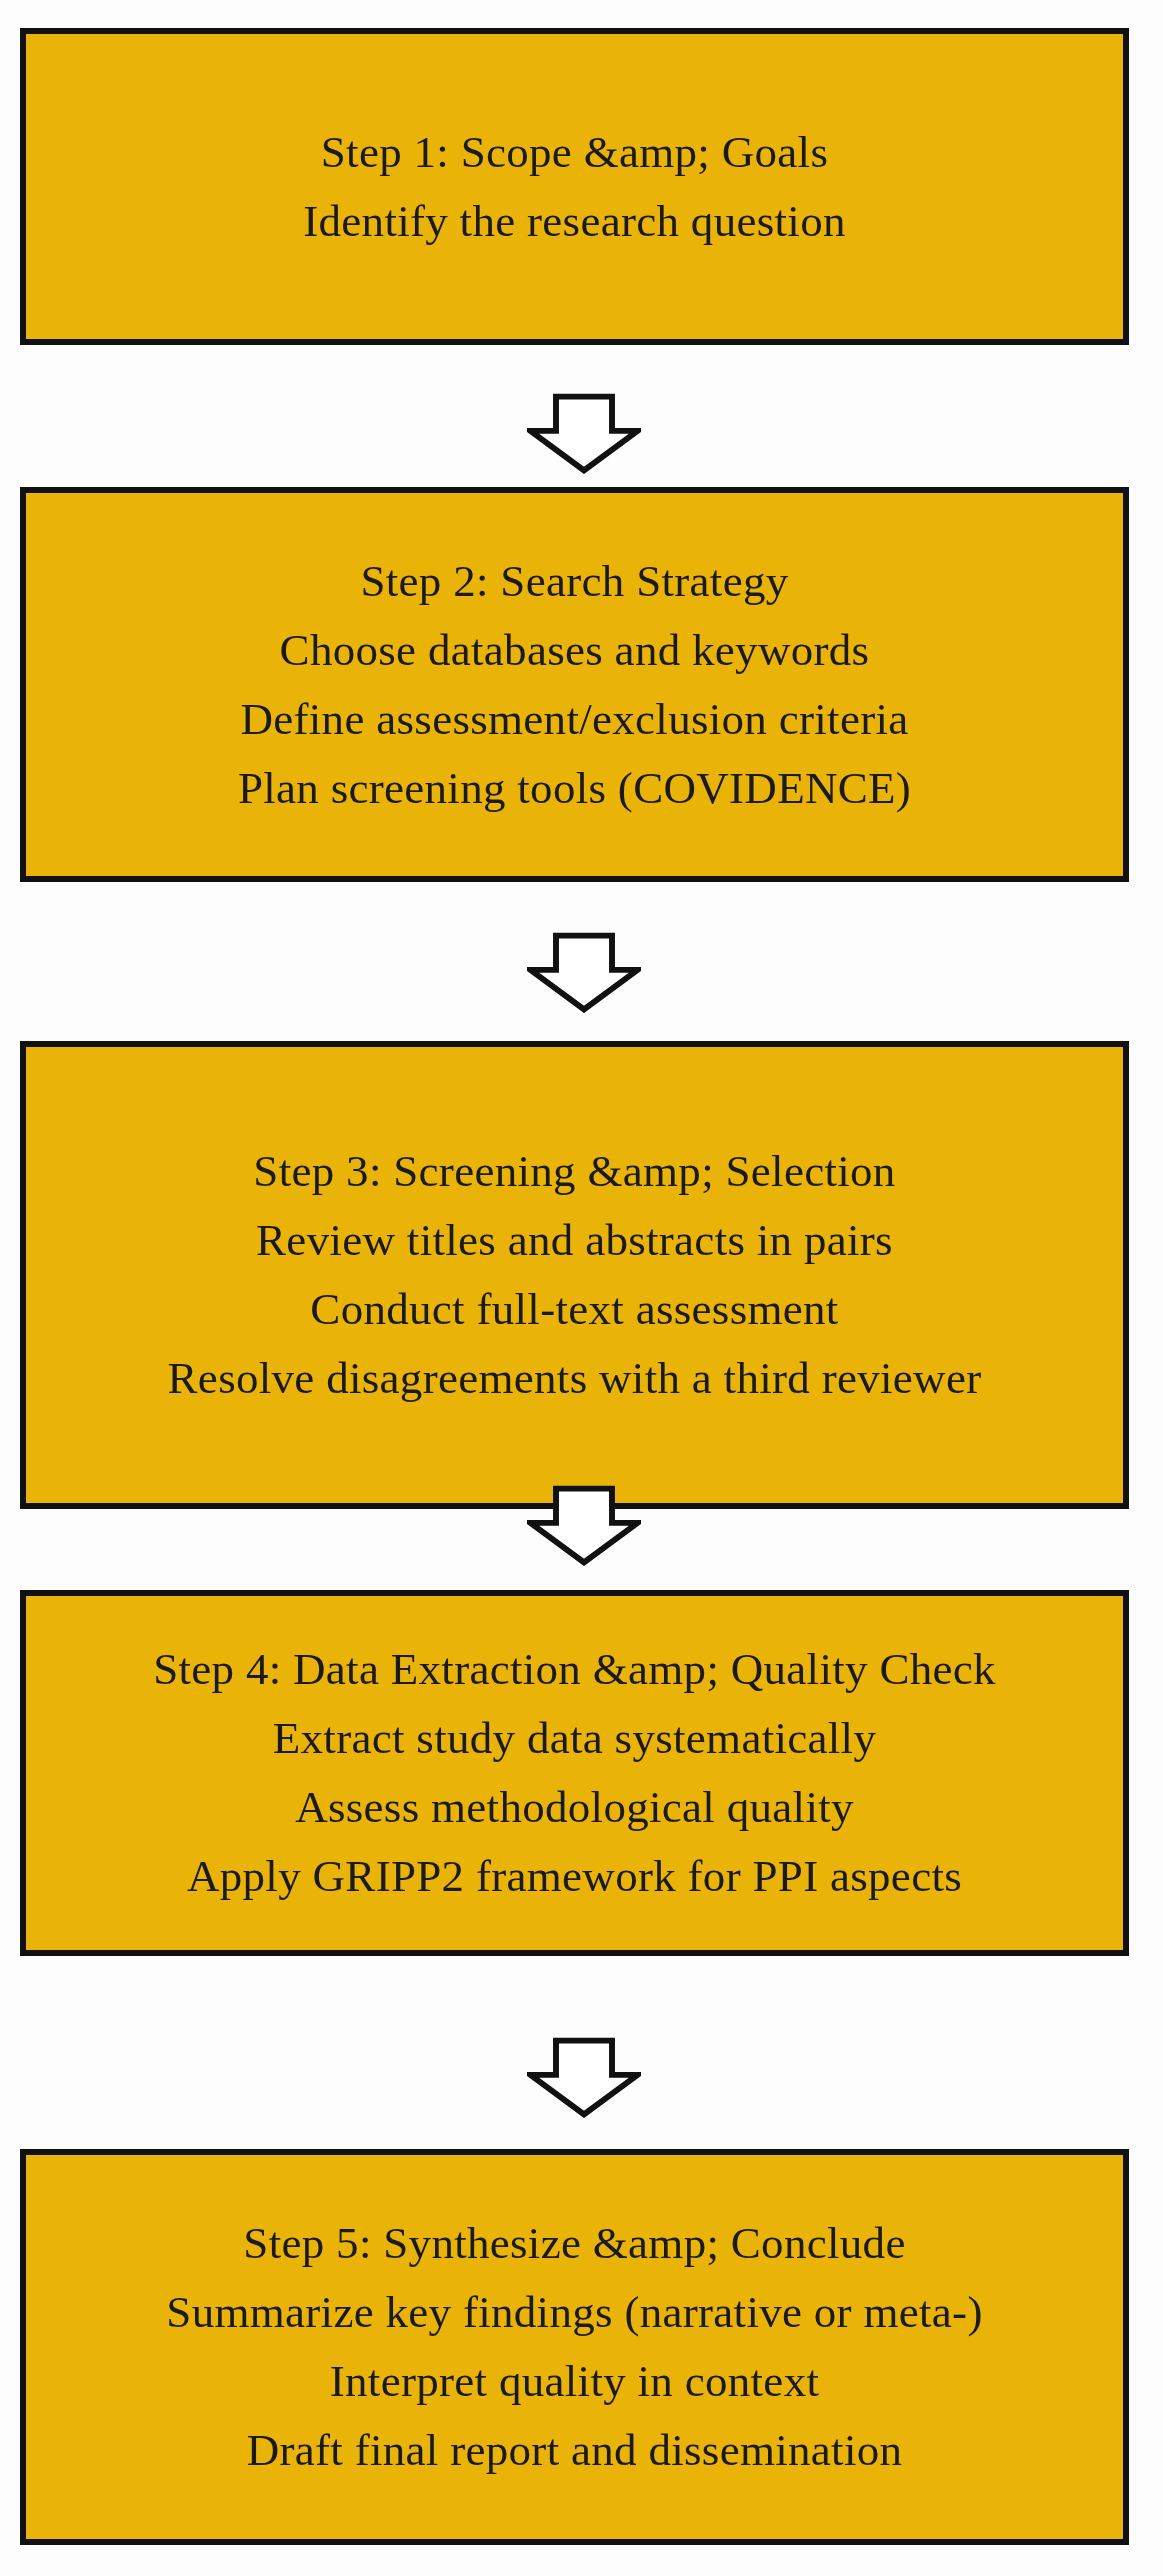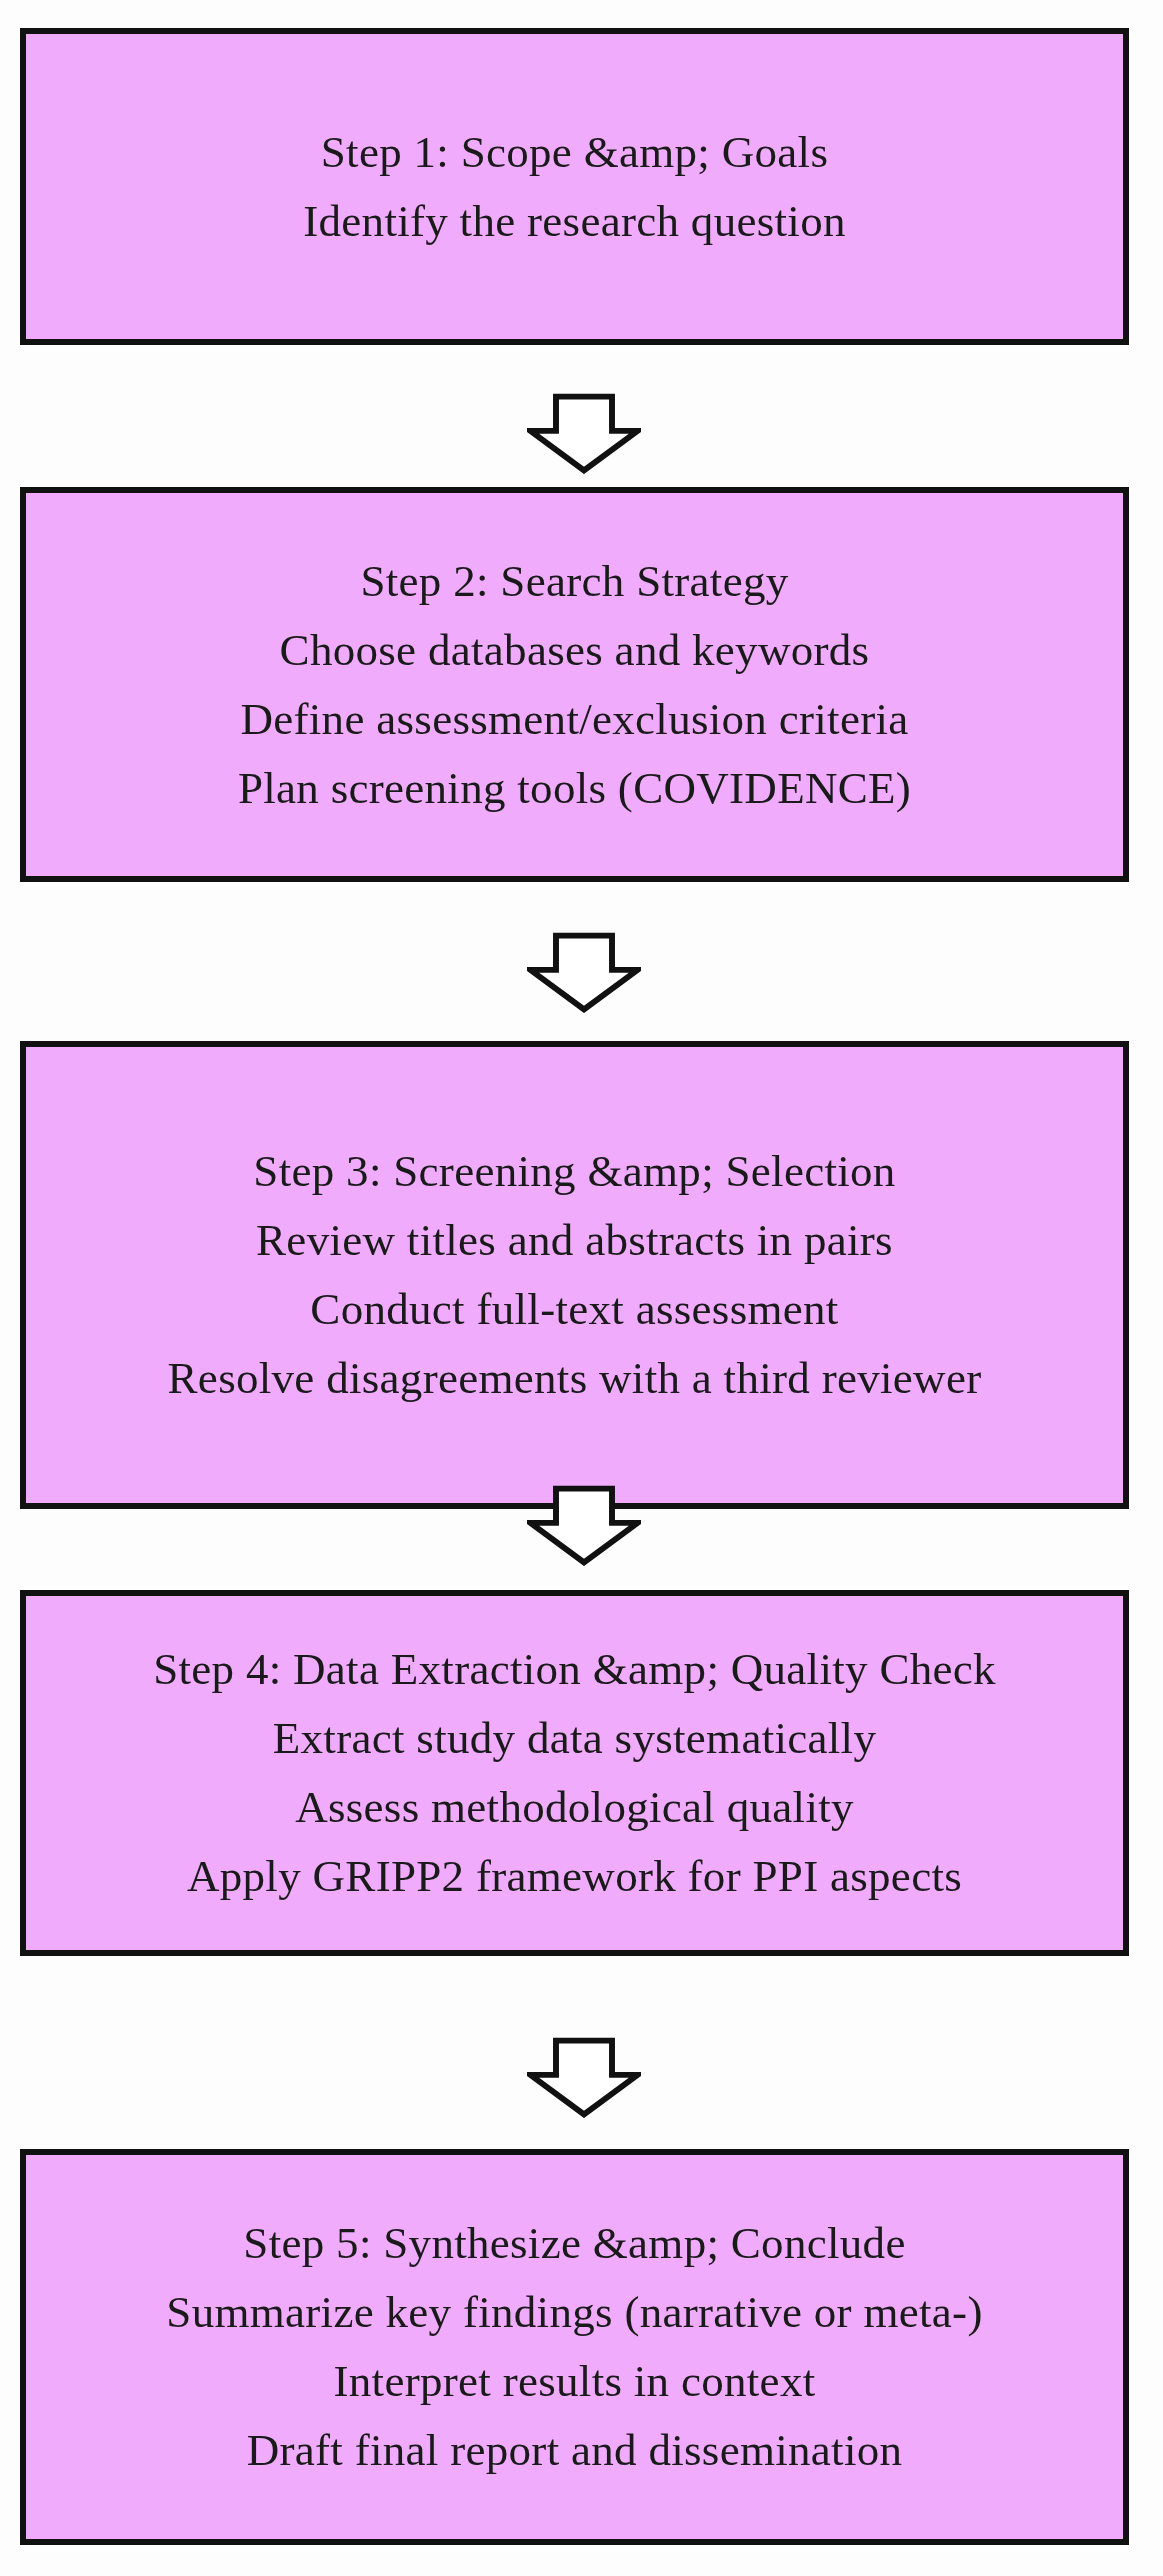--- a/index.html
+++ b/index.html
@@ -12,21 +12,21 @@
     position: relative;
     background: #fdfdfd;
     font-family: "Liberation Serif", serif;
   }
   .step-box {
     position: absolute;
     left: 20px;
     width: 1109px;
     box-sizing: border-box;
     border: 6px solid #111111;
-    background: #f0abfc;
+    background: #eab308;
     display: flex;
     flex-direction: column;
     justify-content: center;
     align-items: center;
     text-align: center;
     color: #1a1a1a;
     font-size: 45px;
     line-height: 69px;
     letter-spacing: 0.3px;
   }
@@ -92,18 +92,18 @@
     <div class="step-line">Apply GRIPP2 framework for PPI aspects</div>
   </div>
 
   <svg id="arrow4" class="down-arrow" viewBox="0 0 173 122" xmlns="http://www.w3.org/2000/svg">
     <polygon points="44,5 129,5 129,57 168,57 86.5,117 5,57 44,57" fill="#ffffff" stroke="#111111" stroke-width="9" stroke-linejoin="miter"></polygon>
   </svg>
 
   <div id="box5" class="step-box">
     <div class="step-line">Step 5: Synthesize &amp;amp; Conclude</div>
     <div class="step-line">Summarize key findings (narrative or meta-)</div>
-    <div class="step-line">Interpret results in context</div>
+    <div class="step-line">Interpret quality in context</div>
     <div class="step-line">Draft final report and dissemination</div>
   </div>
 
 </div>
 
 
 </body></html>

